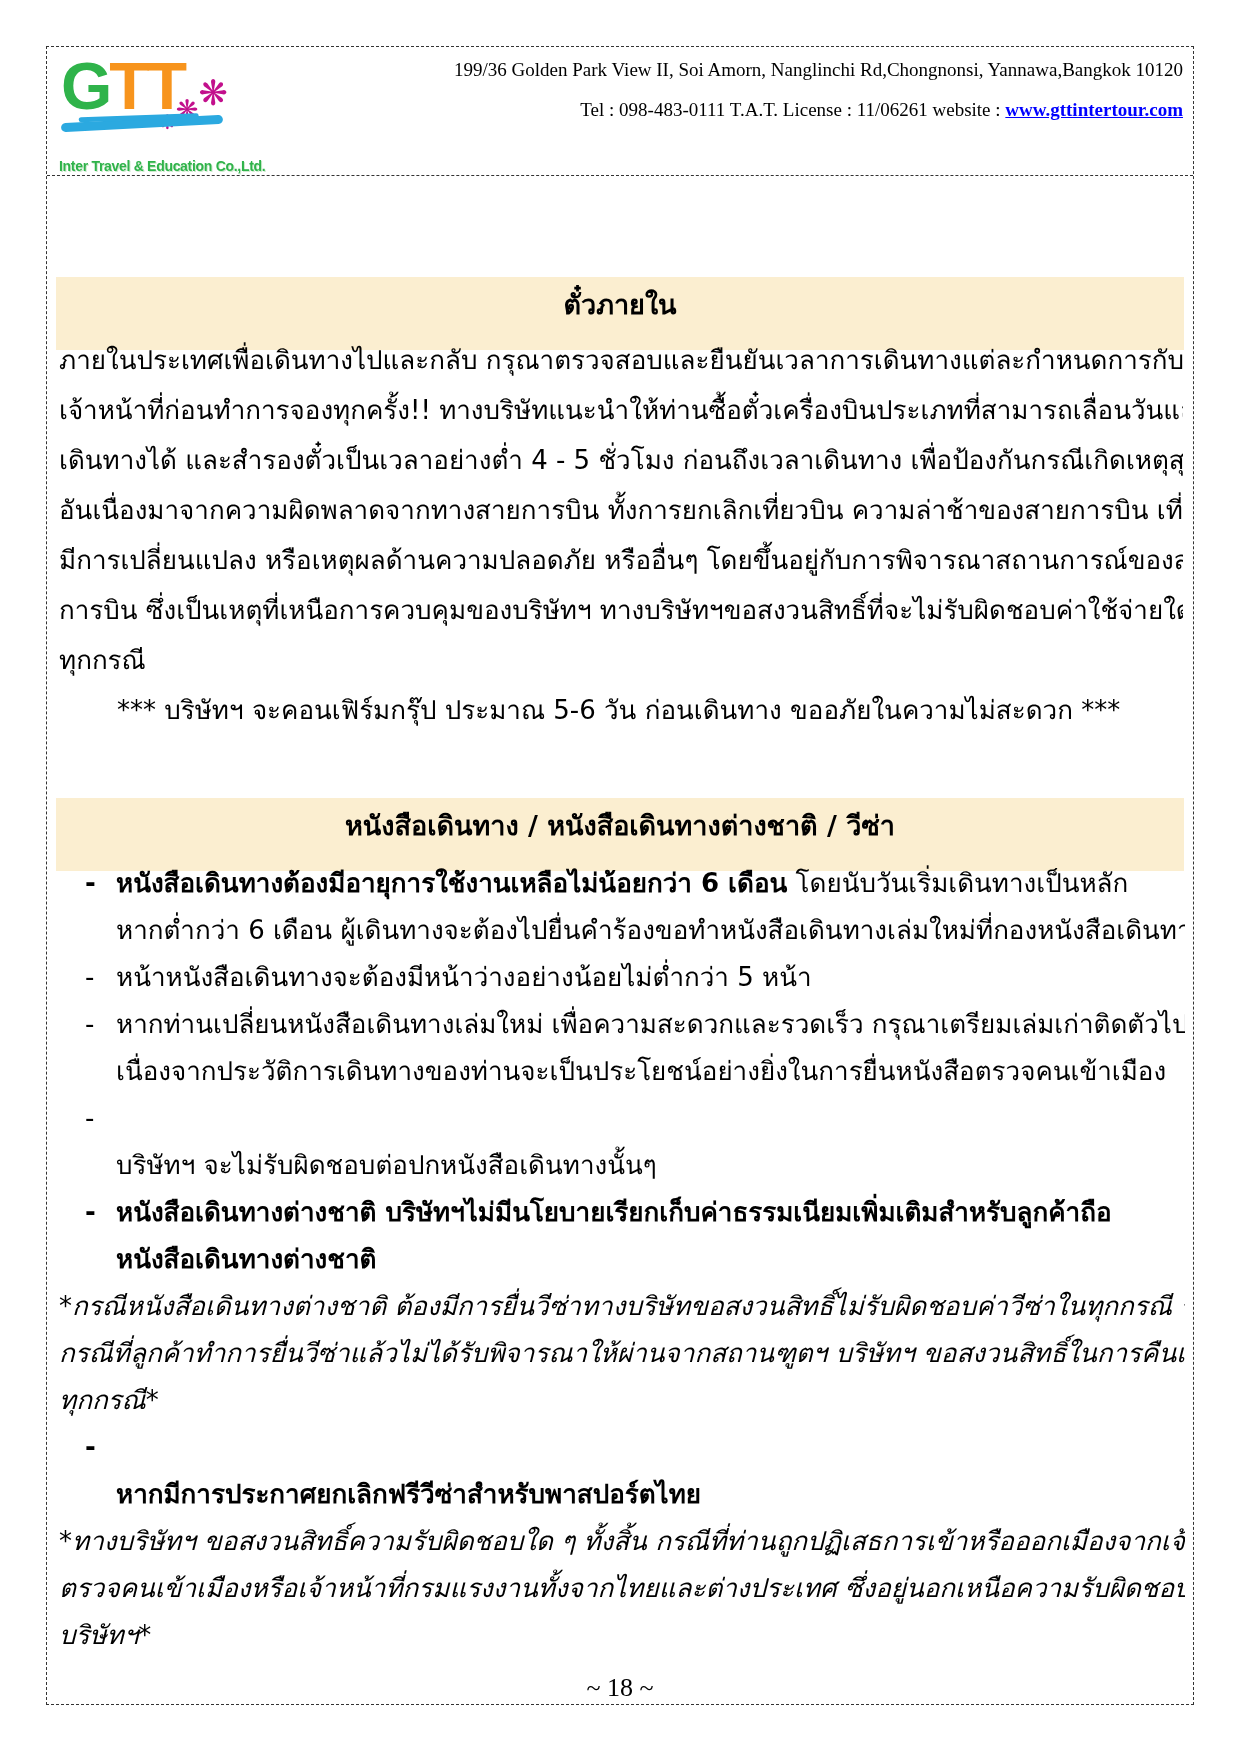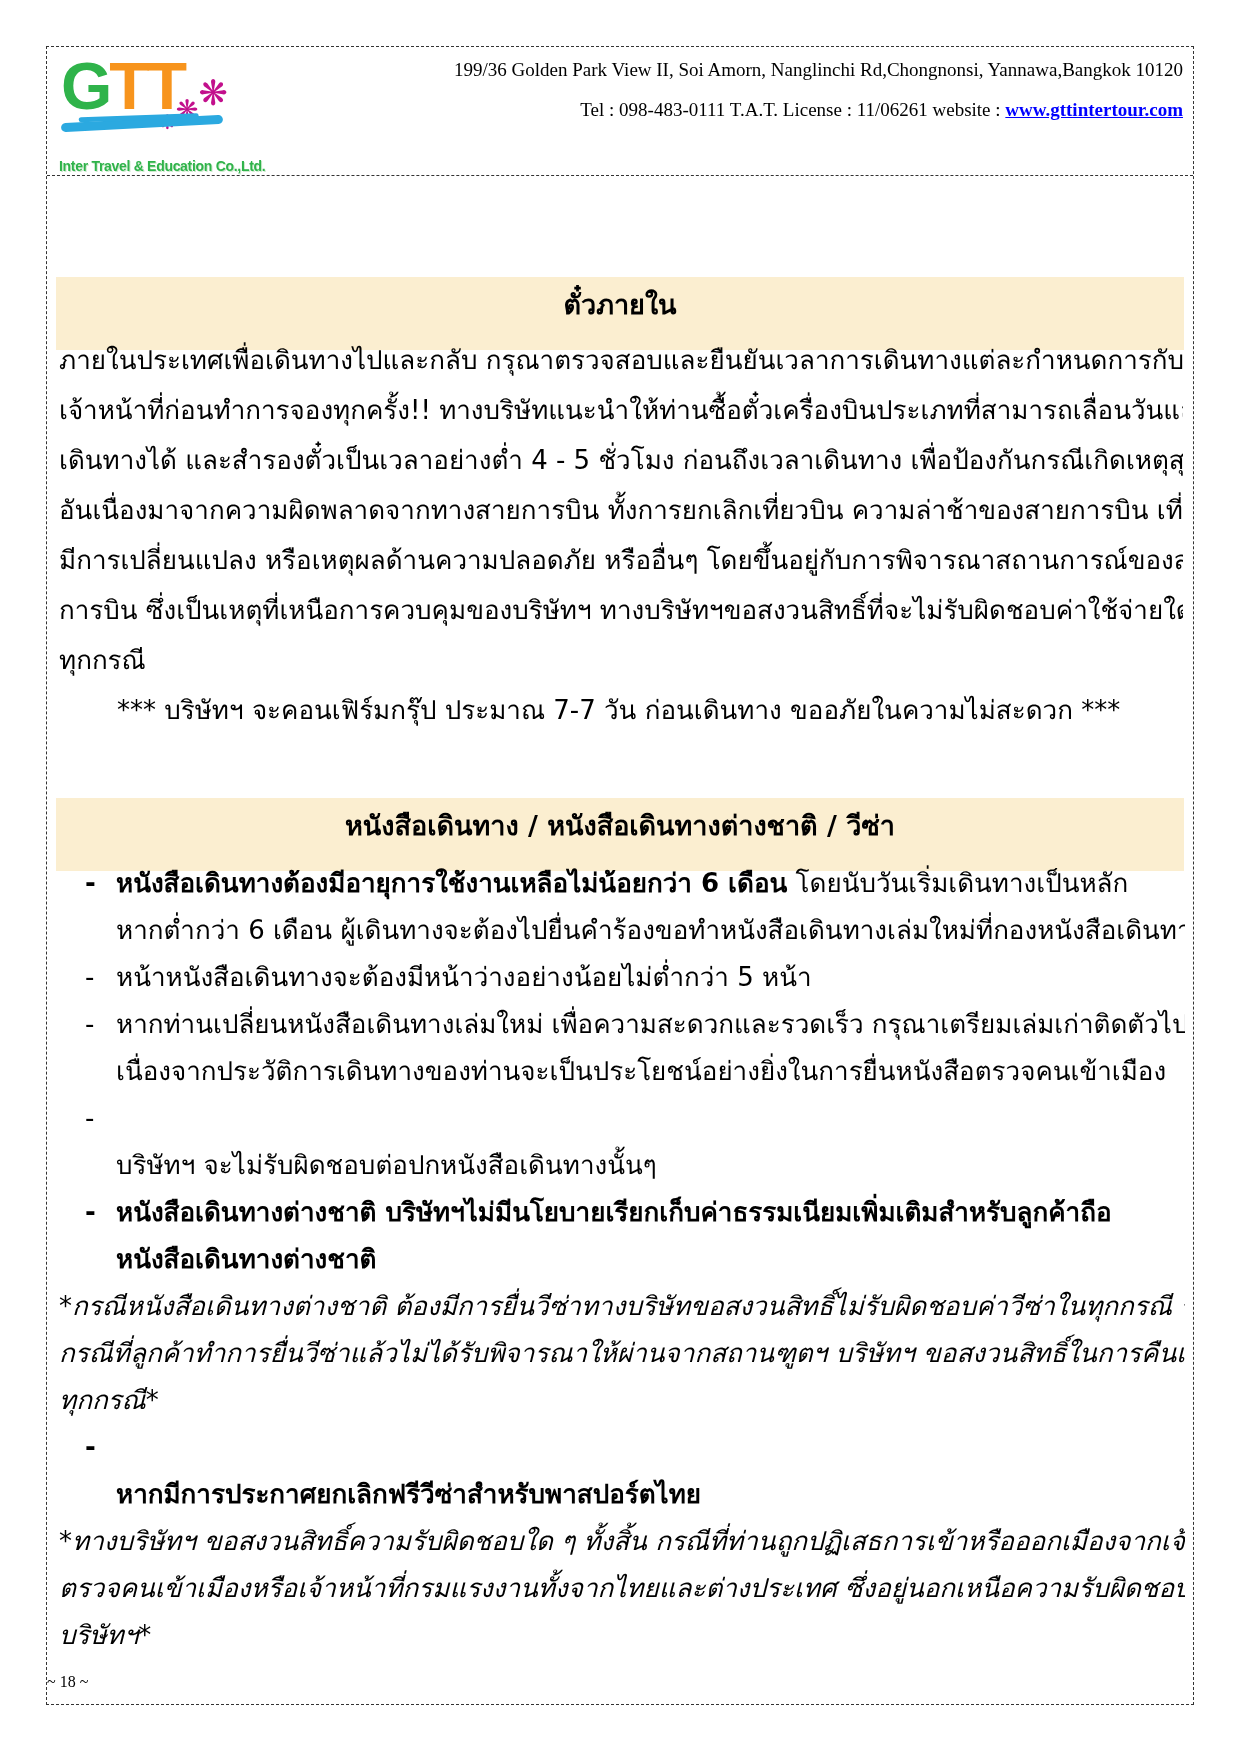--- a/index.html
+++ b/index.html
@@ -82,21 +82,21 @@
   .brow.cont { padding-left:57px; }
   .brow .dash {
     position:absolute; left:26px; top:0; font-weight:bold;
   }
   .brow .dash.reg { font-weight:normal; }
   .bold-t { font-weight:bold; }
   .brow.italic-row { font-style:italic; padding-left:0; }
 
   .footer {
     position:absolute; left:0; top:1626px; width:100%;
-    font-family:"Liberation Serif", serif; font-size:16px;
+    text-align:center; font-family:"Liberation Serif", serif; font-size:26px;
   }
 </style>
 </head>
 <body>
 
 <div class="border-box">
 
   <div class="header-row">
     <div class="logo">
       <div class="logo-word"><span class="logo-g">G</span><span class="logo-tt">TT</span></div>
@@ -113,21 +113,21 @@
   <div class="band band1">ตั๋วภายใน</div>
 
   <div class="para1">
     <div class="pline">ภายในประเทศเพื่อเดินทางไปและกลับ กรุณาตรวจสอบและยืนยันเวลาการเดินทางแต่ละกำหนดการกับทาง</div>
     <div class="pline">เจ้าหน้าที่ก่อนทำการจองทุกครั้ง!! ทางบริษัทแนะนำให้ท่านซื้อตั๋วเครื่องบินประเภทที่สามารถเลื่อนวันและเวลา</div>
     <div class="pline">เดินทางได้ และสำรองตั๋วเป็นเวลาอย่างต่ำ 4 - 5 ชั่วโมง ก่อนถึงเวลาเดินทาง เพื่อป้องกันกรณีเกิดเหตุสุดวิสัย</div>
     <div class="pline">อันเนื่องมาจากความผิดพลาดจากทางสายการบิน ทั้งการยกเลิกเที่ยวบิน ความล่าช้าของสายการบิน เที่ยวบิน</div>
     <div class="pline">มีการเปลี่ยนแปลง หรือเหตุผลด้านความปลอดภัย หรืออื่นๆ โดยขึ้นอยู่กับการพิจารณาสถานการณ์ของสาย</div>
     <div class="pline">การบิน ซึ่งเป็นเหตุที่เหนือการควบคุมของบริษัทฯ ทางบริษัทฯขอสงวนสิทธิ์ที่จะไม่รับผิดชอบค่าใช้จ่ายใดๆ</div>
     <div class="pline">ทุกกรณี</div>
-    <div class="pline note-indent">*** บริษัทฯ จะคอนเฟิร์มกรุ๊ป ประมาณ 7-7 วัน ก่อนเดินทาง ขออภัยในความไม่สะดวก ***</div>
+    <div class="pline note-indent">*** บริษัทฯ จะคอนเฟิร์มกรุ๊ป ประมาณ 5-6 วัน ก่อนเดินทาง ขออภัยในความไม่สะดวก ***</div>
   </div>
 
   <div class="band band2">หนังสือเดินทาง / หนังสือเดินทางต่างชาติ / วีซ่า</div>
 
   <div class="bullets">
     <div class="brow with-dash"><span class="dash">-</span><span class="bold-t">หนังสือเดินทางต้องมีอายุการใช้งานเหลือไม่น้อยกว่า 6 เดือน</span><span> โดยนับวันเริ่มเดินทางเป็นหลัก</span></div>
     <div class="brow cont">หากต่ำกว่า 6 เดือน ผู้เดินทางจะต้องไปยื่นคำร้องขอทำหนังสือเดินทางเล่มใหม่ที่กองหนังสือเดินทาง</div>
     <div class="brow with-dash"><span class="dash reg">-</span><span>หน้าหนังสือเดินทางจะต้องมีหน้าว่างอย่างน้อยไม่ต่ำกว่า 5 หน้า</span></div>
     <div class="brow with-dash"><span class="dash reg">-</span><span>หากท่านเปลี่ยนหนังสือเดินทางเล่มใหม่ เพื่อความสะดวกและรวดเร็ว กรุณาเตรียมเล่มเก่าติดตัวไปด้วย</span></div>
     <div class="brow cont">เนื่องจากประวัติการเดินทางของท่านจะเป็นประโยชน์อย่างยิ่งในการยื่นหนังสือตรวจคนเข้าเมือง</div>

